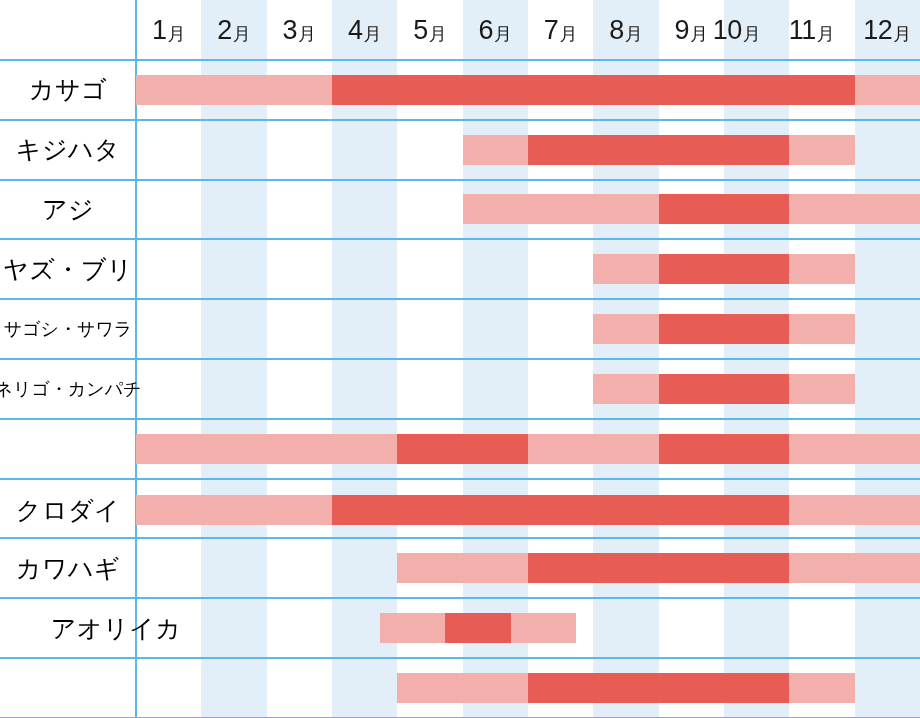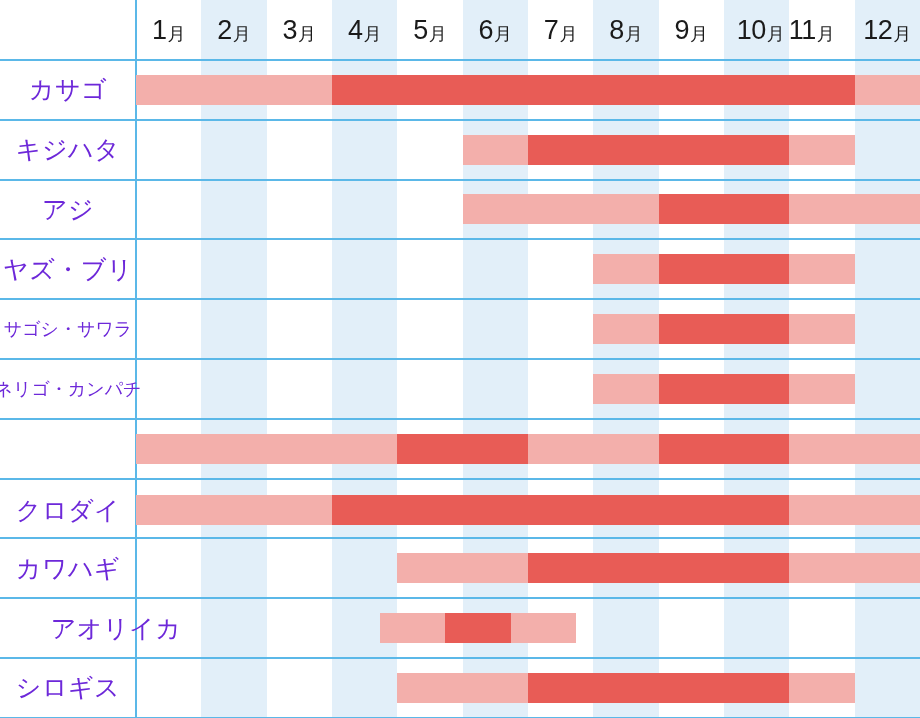--- a/index.html
+++ b/index.html
@@ -96,21 +96,21 @@
   }
   .row-label {
     position: absolute;
     left: 0;
     top: 0;
     width: 136px;
     height: 100%;
     display: flex;
     align-items: center;
     justify-content: center;
-    color: #6d28d9;
+    color: #000000;
     font-size: 25px;
     letter-spacing: 0.5px;
     white-space: nowrap;
     box-sizing: border-box;
     padding: 0 4px;
   }
   .row-label.small {
     font-size: 18px;
     letter-spacing: 0px;
   }
@@ -190,21 +190,21 @@
         <span class="month-suffix">月</span>
       </div>
       <div class="month-cell" style="left: 593.31px; width: 65.33px;">
         <span class="month-num">8</span>
         <span class="month-suffix">月</span>
       </div>
       <div class="month-cell" style="left: 658.64px; width: 65.33px;">
         <span class="month-num">9</span>
         <span class="month-suffix">月</span>
       </div>
-      <div class="month-cell" style="left: 728px; width: 65.33px;">
+      <div class="month-cell" style="left: 704px; width: 65.33px;">
         <span class="month-num">10</span>
         <span class="month-suffix">月</span>
       </div>
       <div class="month-cell" style="left: 789.3px; width: 45px;">
         <span class="month-num">11</span>
         <span class="month-suffix">月</span>
       </div>
       <div class="month-cell" style="left: 854.63px; width: 65.33px;">
         <span class="month-num">12</span>
         <span class="month-suffix">月</span>
@@ -276,21 +276,20 @@
         </div>
       </div>
       <div class="row" style="top: 598.2px; height: 59.8px; margin-left: 48px;">
         <div class="row-label">アオリイカ</div>
         <div class="track">
           <div class="bar light" style="left: 195.99px; width: 195.99px;"></div>
           <div class="bar dark" style="left: 261.32px; width: 65.33px;"></div>
         </div>
       </div>
       <div class="row" style="top: 658px; height: 59.8px;">
-        <div class="row-label">シロギス</div>
         <div class="track">
           <div class="bar light" style="left: 261.32px; width: 457.31px;"></div>
           <div class="bar dark" style="left: 391.98px; width: 261.32px;"></div>
         </div>
       </div>
     </div>
 
 </div>
 
 </body></html>

